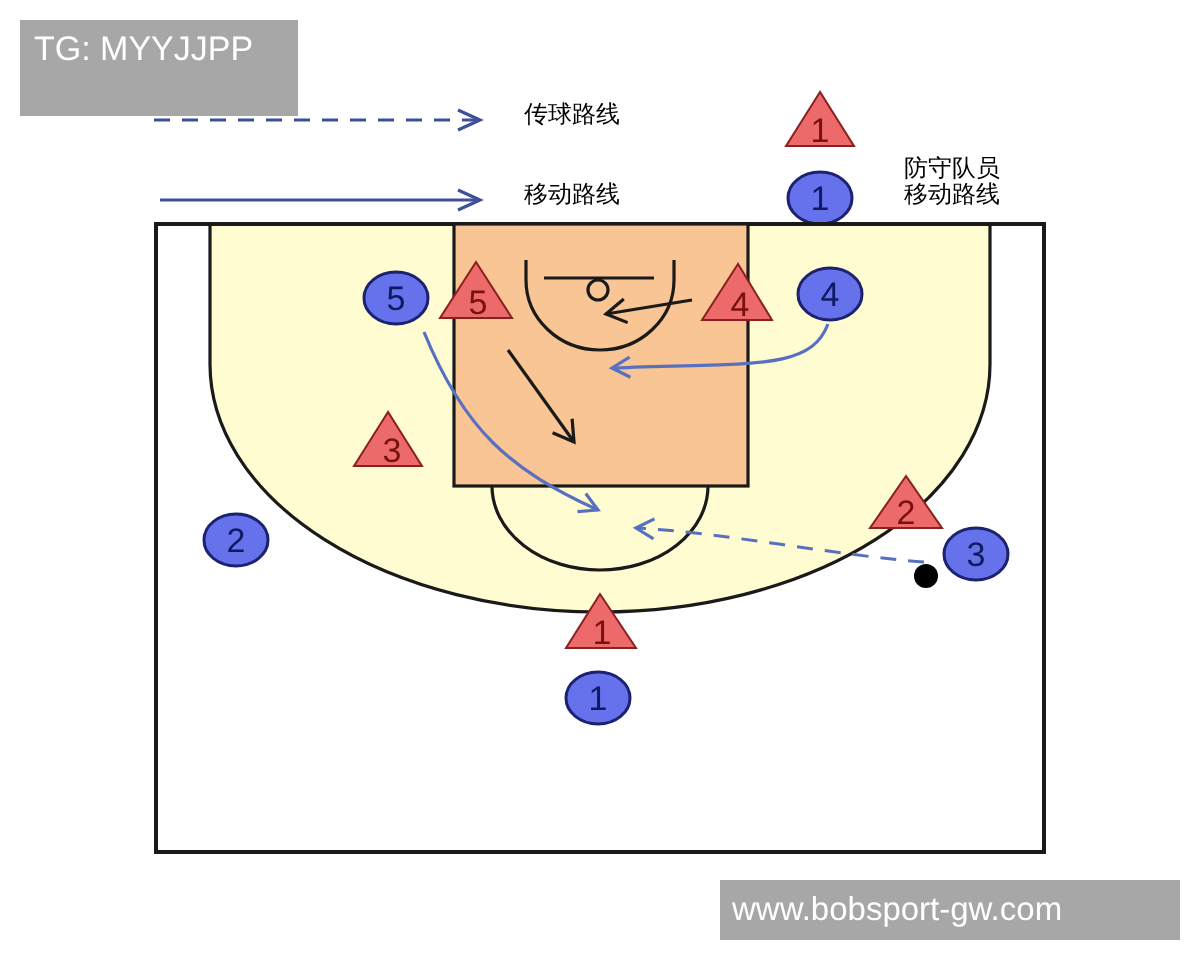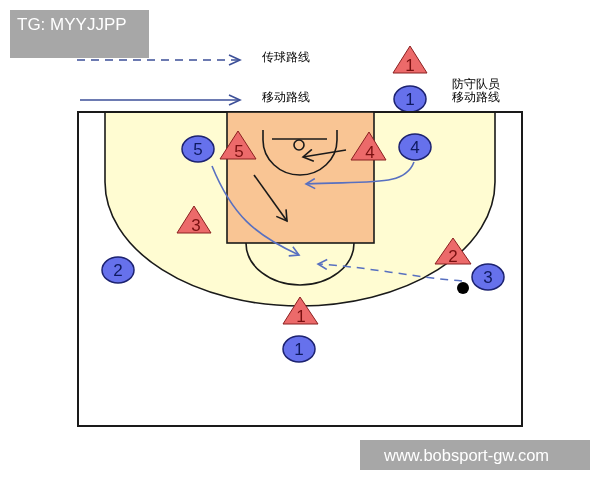--- a/index.html
+++ b/index.html
@@ -3,21 +3,21 @@
   <meta charset="utf-8">
   <style>
     html, body { margin: 0; padding: 0; background: #ffffff; }
     body { width: 600px; height: 480px; position: relative; overflow: hidden;
            font-family: "DejaVu Sans", sans-serif; }
     .tag { position: absolute; background: #a7a7a7; color: #ffffff;
            font-family: "Liberation Sans", sans-serif; }
     .tag-top { left: 10px; top: 10px; width: 139px; height: 48px; font-size: 17px;
                line-height: 30px; padding-left: 7px; box-sizing: border-box; }
     .tag-bottom { left: 360px; top: 440px; width: 230px; height: 30px; font-size: 16.5px;
-                  line-height: 30px; padding-left: 24px; box-sizing: border-box; }
+                  line-height: 30px; padding-left: 6px; box-sizing: border-box; }
     .legend-label { position: absolute; font-size: 12px; color: #000000; white-space: nowrap;
                     font-family: "DejaVu Sans", sans-serif; }
     svg { position: absolute; left: 0; top: 0; }
     .num { font-family: "Liberation Sans", sans-serif; font-size: 17px; }
   </style>
 </head>
 <body>
 
 <div class="tag tag-top">TG: MYYJJPP</div>
 

